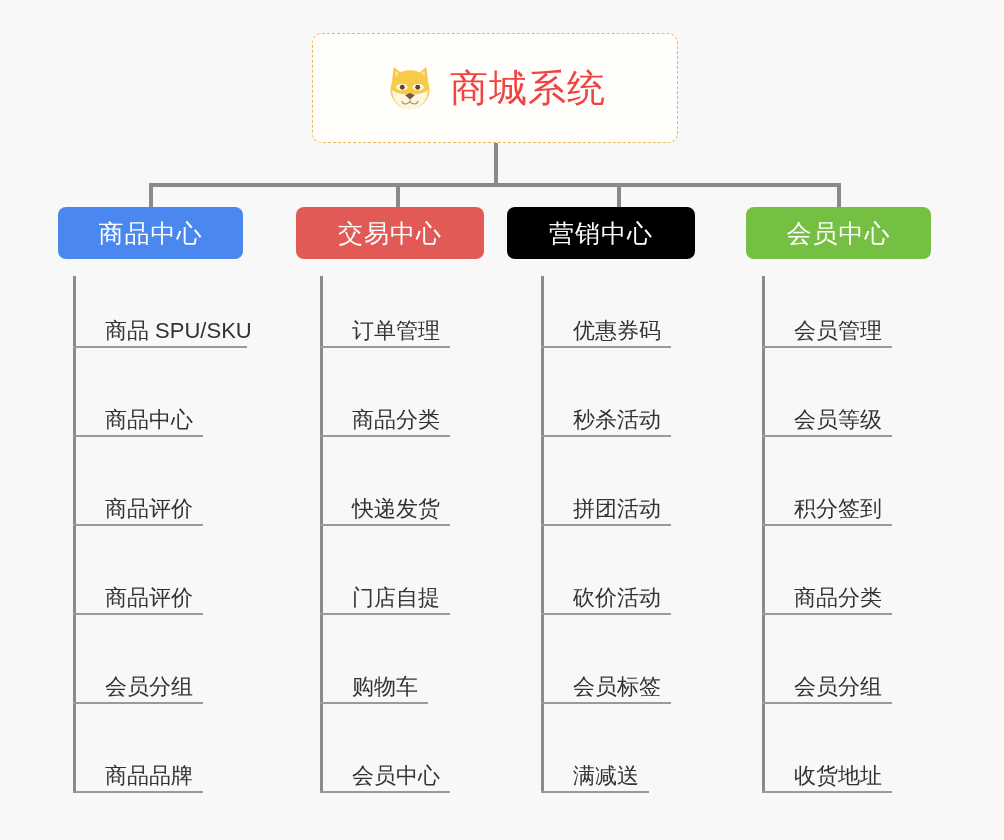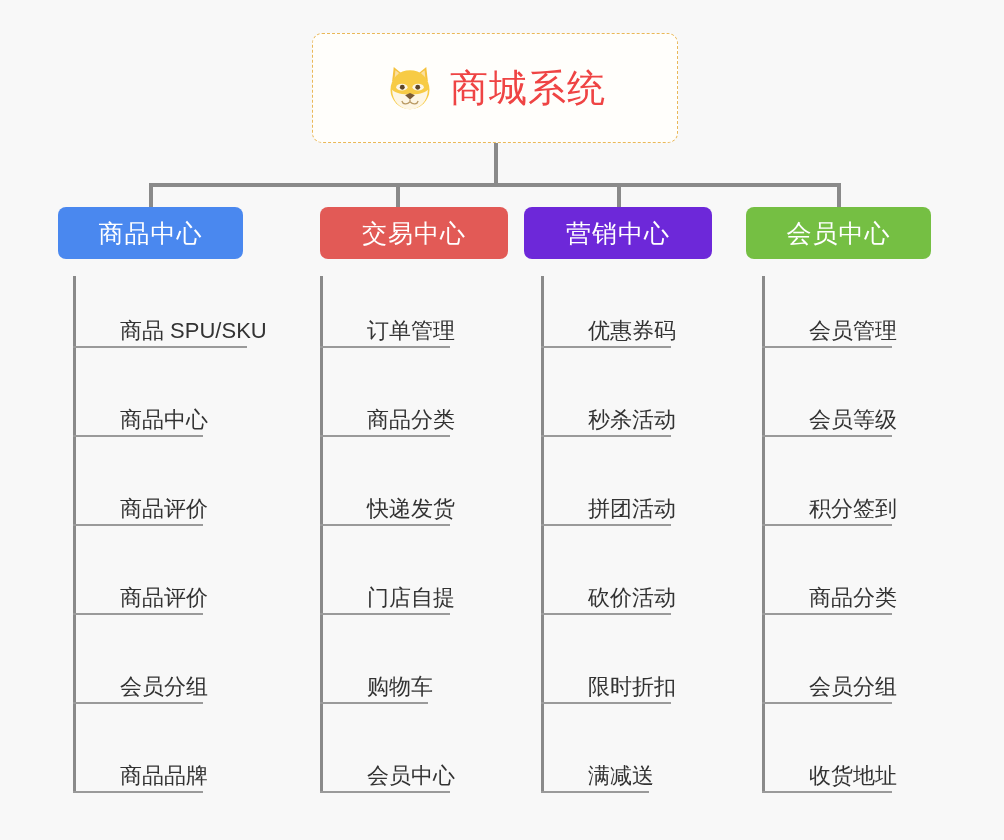--- a/index.html
+++ b/index.html
@@ -103,21 +103,20 @@
     height: 44px;
   }
   .leaf-label {
     position: absolute;
     left: 32px;
     bottom: 6px;
     font-size: 22px;
     color: #333333;
     white-space: nowrap;
     line-height: 1;
-    margin-left: 15px;
   }
   .leaf-rule {
     position: absolute;
     left: 0;
     bottom: 0;
     height: 2px;
     background: #9a9a9a;
   }
 </style>
 </head>
@@ -175,21 +174,21 @@
       </div>
       <div class="leaf-item" style="left: 73px; top: 660px;">
         <span class="leaf-label">会员分组</span>
         <div class="leaf-rule" style="width: 130px;"></div>
       </div>
       <div class="leaf-item" style="left: 73px; top: 749px;">
         <span class="leaf-label">商品品牌</span>
         <div class="leaf-rule" style="width: 130px;"></div>
       </div>
       <div class="conn conn-v-drop" style="left: 396px;"></div>
-      <div class="cat-box" style="left: 320px; width: 188px; background: rgb(226, 90, 86);">
+      <div class="cat-box" style="left: 296px; width: 188px; background: rgb(226, 90, 86);">
         <span class="cat-label">交易中心</span>
       </div>
       <div class="col-spine" style="left: 320px; top: 276px; height: 517px;"></div>
       <div class="leaf-item" style="left: 320px; top: 304px;">
         <span class="leaf-label">订单管理</span>
         <div class="leaf-rule" style="width: 130px;"></div>
       </div>
       <div class="leaf-item" style="left: 320px; top: 393px;">
         <span class="leaf-label">商品分类</span>
         <div class="leaf-rule" style="width: 130px;"></div>
@@ -204,42 +203,42 @@
       </div>
       <div class="leaf-item" style="left: 320px; top: 660px;">
         <span class="leaf-label">购物车</span>
         <div class="leaf-rule" style="width: 108px;"></div>
       </div>
       <div class="leaf-item" style="left: 320px; top: 749px;">
         <span class="leaf-label">会员中心</span>
         <div class="leaf-rule" style="width: 130px;"></div>
       </div>
       <div class="conn conn-v-drop" style="left: 617px;"></div>
-      <div class="cat-box" style="left: 524px; width: 188px; background: #6d28d9;">
+      <div class="cat-box" style="left: 507px; width: 188px; background: #000000;">
         <span class="cat-label">营销中心</span>
       </div>
       <div class="col-spine" style="left: 541px; top: 276px; height: 517px;"></div>
       <div class="leaf-item" style="left: 541px; top: 304px;">
         <span class="leaf-label">优惠券码</span>
         <div class="leaf-rule" style="width: 130px;"></div>
       </div>
       <div class="leaf-item" style="left: 541px; top: 393px;">
         <span class="leaf-label">秒杀活动</span>
         <div class="leaf-rule" style="width: 130px;"></div>
       </div>
       <div class="leaf-item" style="left: 541px; top: 482px;">
         <span class="leaf-label">拼团活动</span>
         <div class="leaf-rule" style="width: 130px;"></div>
       </div>
       <div class="leaf-item" style="left: 541px; top: 571px;">
         <span class="leaf-label">砍价活动</span>
         <div class="leaf-rule" style="width: 130px;"></div>
       </div>
       <div class="leaf-item" style="left: 541px; top: 660px;">
-        <span class="leaf-label">限时折扣</span>
+        <span class="leaf-label">会员标签</span>
         <div class="leaf-rule" style="width: 130px;"></div>
       </div>
       <div class="leaf-item" style="left: 541px; top: 749px;">
         <span class="leaf-label">满减送</span>
         <div class="leaf-rule" style="width: 108px;"></div>
       </div>
       <div class="conn conn-v-drop" style="left: 836.5px;"></div>
       <div class="cat-box" style="left: 746px; width: 185px; background: rgb(117, 191, 67);">
         <span class="cat-label">会员中心</span>
       </div>

